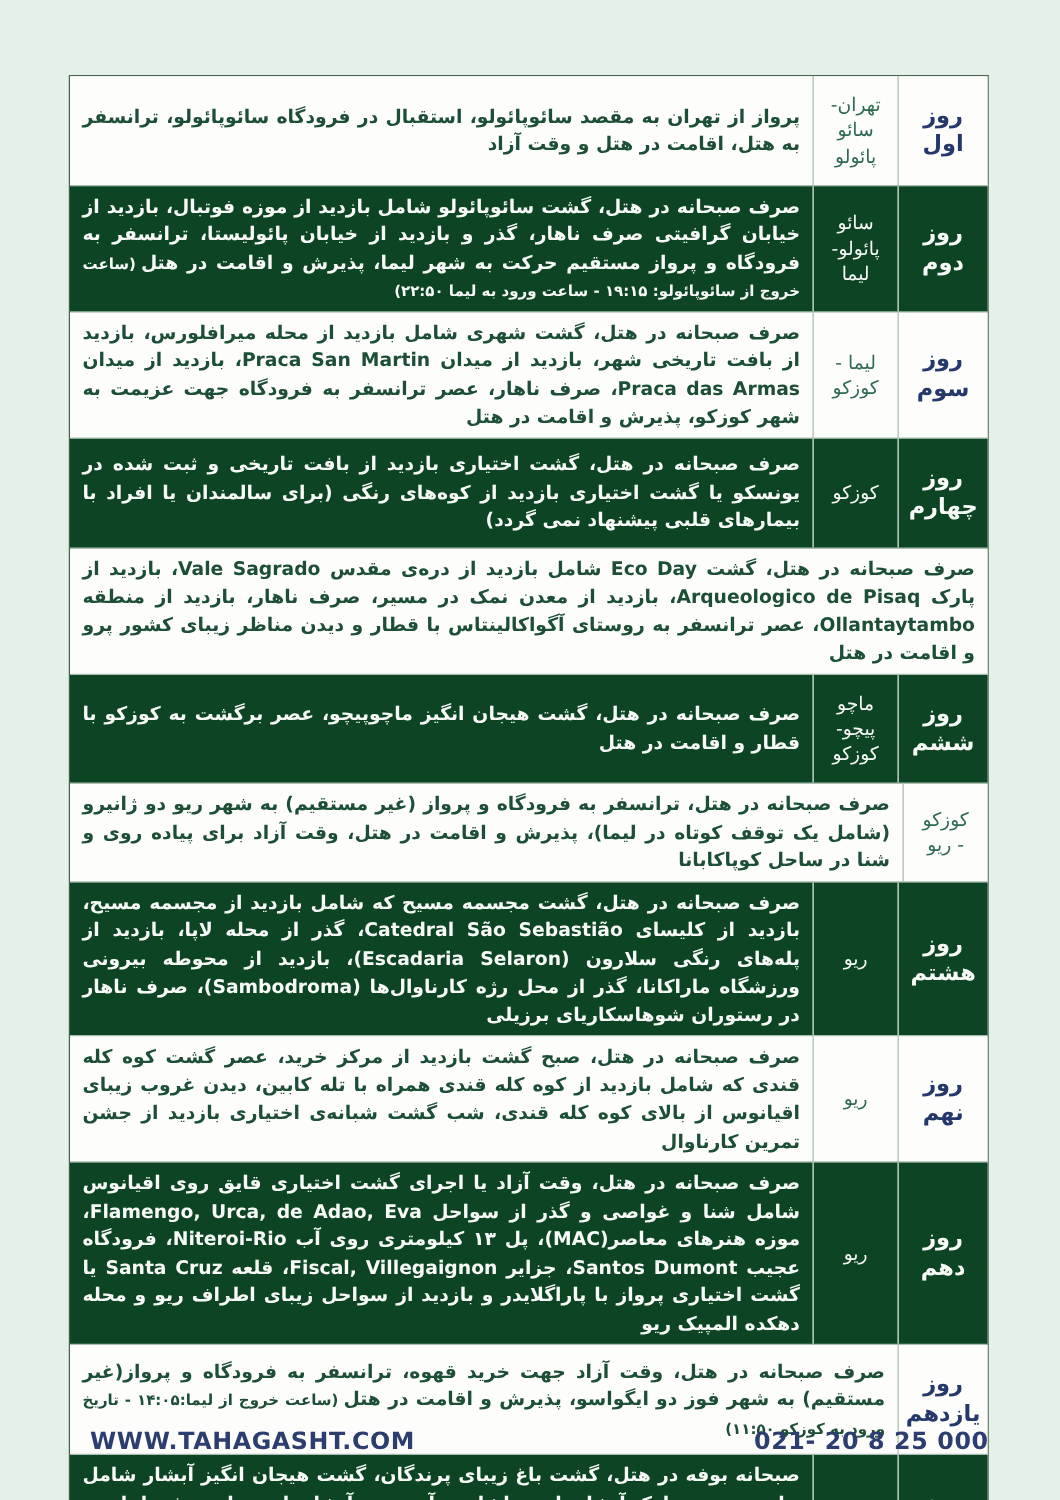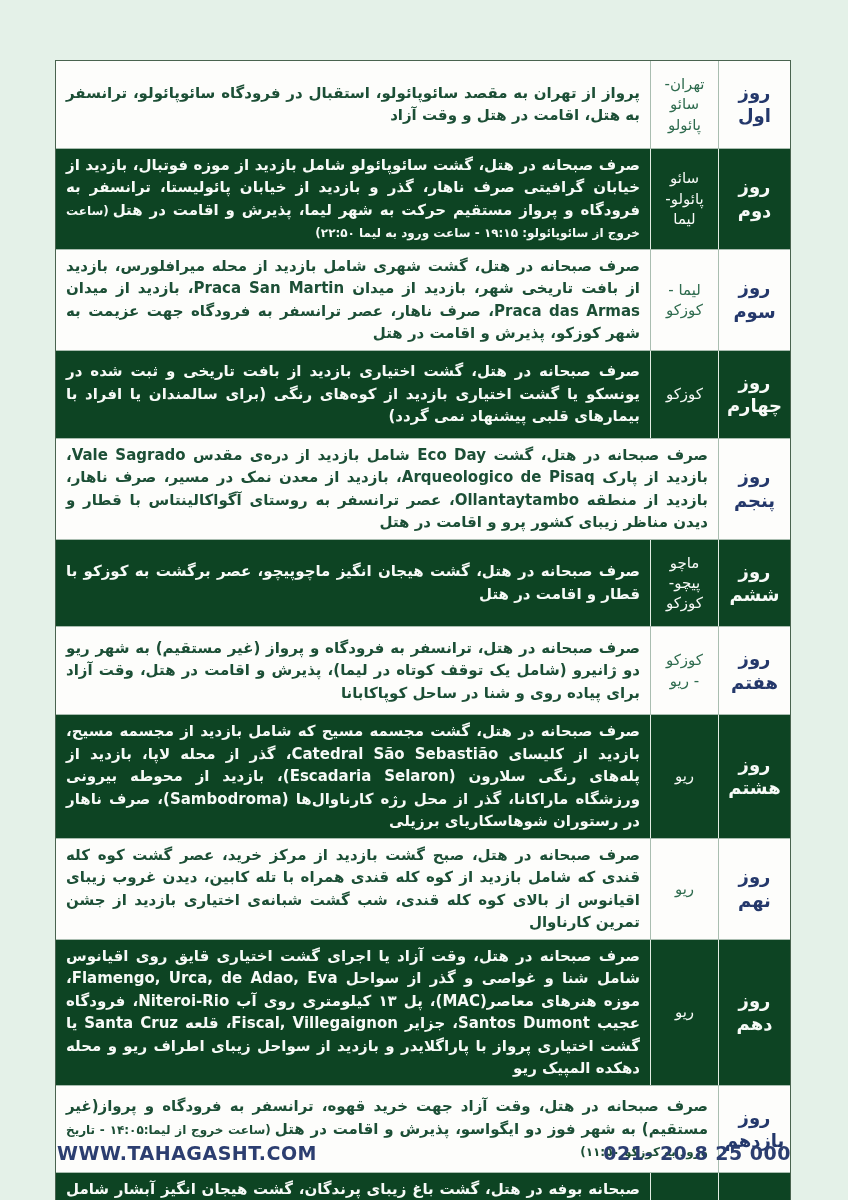--- a/index.html
+++ b/index.html
@@ -34,21 +34,21 @@
     padding:5px 10px;font-size:15px;line-height:1.5;font-weight:600;
     color:#1c4f36;text-align:justify;
   }
   .row.dark .day,.row.dark .dest,.row.dark .desc{color:#f7faf7;}
   .note{font-size:12px;font-weight:600;margin-inline-start:4px;}
   .note.line{display:block;text-align:center;margin-inline-start:0;margin-top:1px;}
   .note:empty{display:none;}
   .footer{
     position:absolute;left:57px;right:57px;bottom:36px;
     display:flex;justify-content:space-between;align-items:center;direction:ltr;
-    color:#2c3e70;font-weight:bold;font-size:19px;letter-spacing:.5px;
+    color:#2c3e70;font-weight:bold;font-size:19px;letter-spacing:.5px;padding-left:15px;
   }
 </style>
 </head>
 <body>
 
 <div class="itinerary-table" id="itinerary-table">
     <div class="row light">
     <div class="cell day">روز اول</div>
     <div class="cell dest">تهران- سائو پائولو</div>
     <div class="cell desc">
@@ -70,34 +70,32 @@
     </div>
   </div>
     <div class="row dark">
     <div class="cell day">روز چهارم</div>
     <div class="cell dest">کوزکو</div>
     <div class="cell desc">
       <span><span class="desc-text">صرف صبحانه در هتل، گشت اختیاری بازدید از بافت تاریخی و ثبت شده در یونسکو یا گشت اختیاری بازدید از کوه‌های رنگی (برای سالمندان یا افراد با بیمارهای قلبی پیشنهاد نمی گردد)</span></span>
     </div>
   </div>
     <div class="row light">
-    <div class="cell day">روز پنجم</div>
     <div class="cell desc">
       <span><span class="desc-text">صرف صبحانه در هتل، گشت Eco Day شامل بازدید از دره‌ی مقدس Vale Sagrado، بازدید از پارک Arqueologico de Pisaq، بازدید از معدن نمک در مسیر، صرف ناهار، بازدید از منطقه Ollantaytambo، عصر ترانسفر به روستای آگواکالینتاس با قطار و دیدن مناظر زیبای کشور پرو و اقامت در هتل</span></span>
     </div>
   </div>
     <div class="row dark">
     <div class="cell day">روز ششم</div>
     <div class="cell dest">ماچو پیچو- کوزکو</div>
     <div class="cell desc">
       <span><span class="desc-text">صرف صبحانه در هتل، گشت هیجان انگیز ماچوپیچو، عصر برگشت به کوزکو با قطار و اقامت در هتل</span></span>
     </div>
   </div>
     <div class="row light">
-    <div class="cell day">روز هفتم</div>
     <div class="cell dest">کوزکو - ریو</div>
     <div class="cell desc">
       <span><span class="desc-text">صرف صبحانه در هتل، ترانسفر به فرودگاه و پرواز (غیر مستقیم) به شهر ریو دو ژانیرو (شامل یک توقف کوتاه در لیما)، پذیرش و اقامت در هتل، وقت آزاد برای پیاده روی و شنا در ساحل کوپاکابانا</span></span>
     </div>
   </div>
     <div class="row dark">
     <div class="cell day">روز هشتم</div>
     <div class="cell dest">ریو</div>
     <div class="cell desc">
       <span><span class="desc-text">صرف صبحانه در هتل، گشت مجسمه مسیح که شامل بازدید از مجسمه مسیح، بازدید از کلیسای Catedral São Sebastião، گذر از محله لاپا، بازدید از پله‌های رنگی سلارون (Escadaria Selaron)، بازدید از محوطه بیرونی ورزشگاه ماراکانا، گذر از محل رژه کارناوال‌ها (Sambodroma)، صرف ناهار در رستوران شوهاسکاریای برزیلی</span></span>

